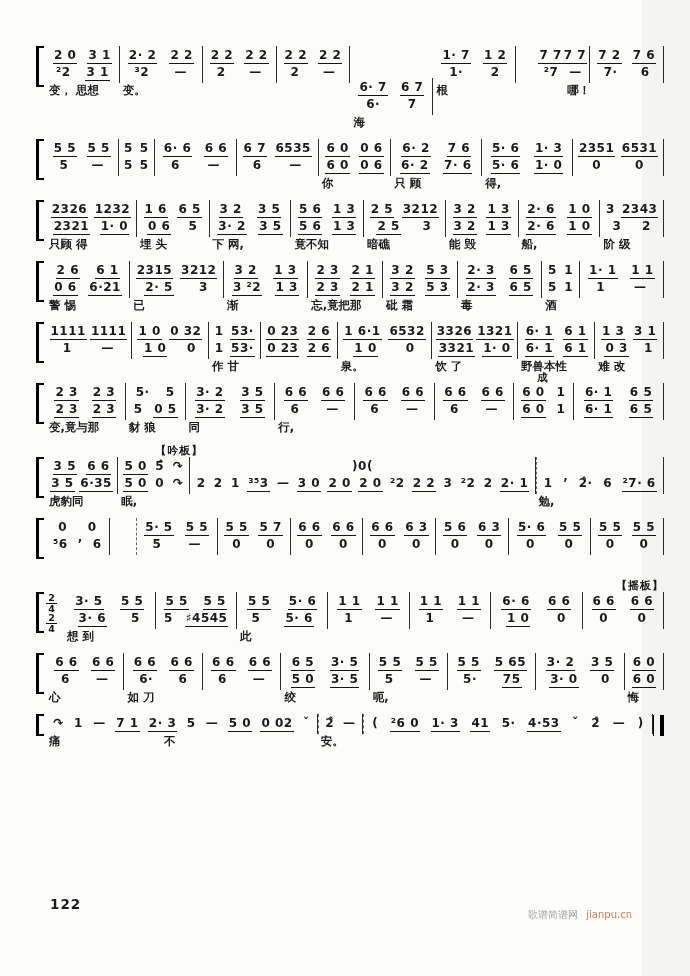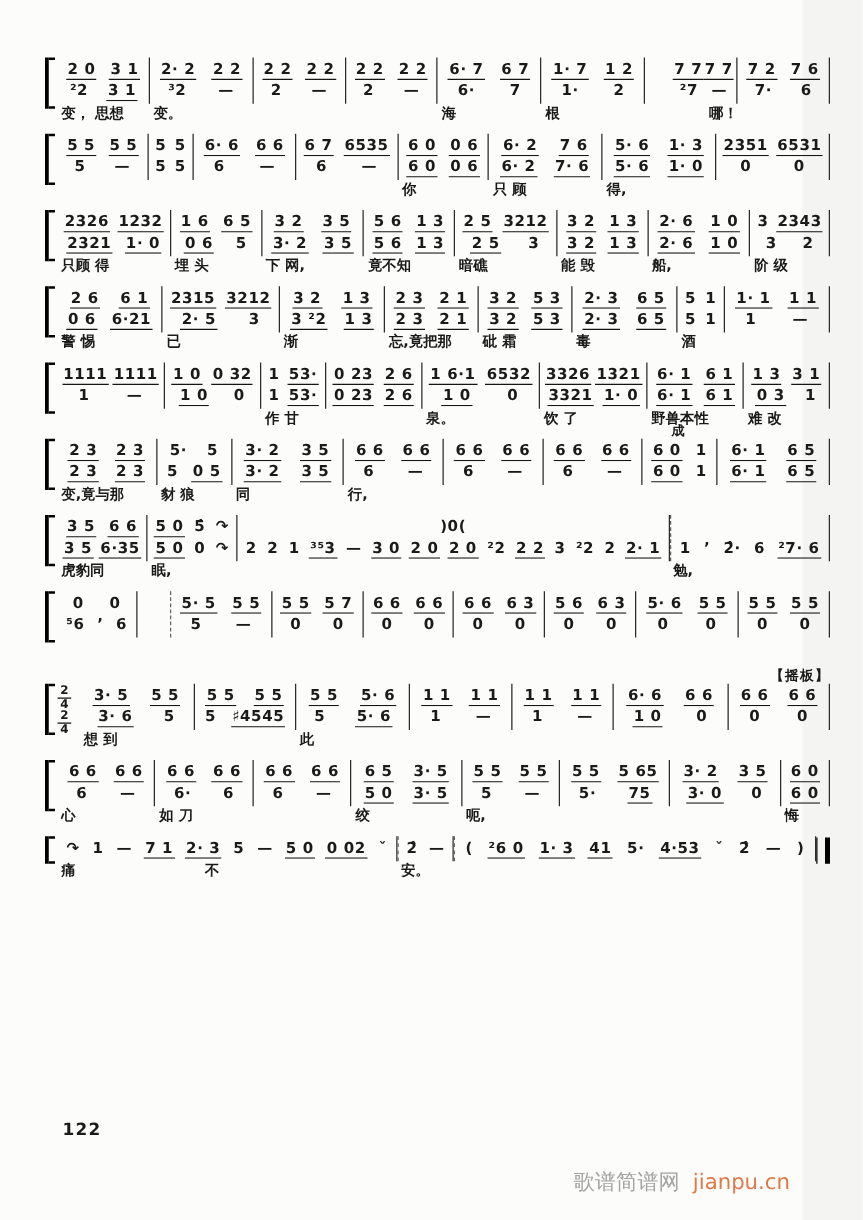--- a/index.html
+++ b/index.html
@@ -66,22 +66,22 @@
   .ts-frac .den{border-top:1px solid #111;}
   .final-barline{
     flex:0 0 6px;height:21px;margin-top:1px;
     border-left:1.5px solid #000;border-right:4px solid #000;width:2px;
   }
   .page-number{
     position:absolute;left:50px;top:896px;
     font-size:13.5px;font-weight:700;letter-spacing:1px;
   }
   .watermark{
-    position:absolute;right:10px;top:934px;
-    font-size:17px;white-space:nowrap;
+    position:absolute;right:10px;top:908px;
+    font-size:10px;white-space:nowrap;
   }
   .watermark .site-name{font-weight:400;}
   .watermark .site-url{font-weight:400;margin-left:5px;}
 </style>
 </head>
 <body>
 
 <div class="page">
   <div class="score" id="score-root">
       <div class="system">
@@ -133,21 +133,21 @@
                   <span class="group u">2 2</span>
                   <span class="group u">2 2</span>
                 </div>
                 <div class="vrow voice2-row">
                   <span class="group">2</span>
                   <span class="group">—</span>
                 </div>
               </div>
               <div class="lyrics-row"></div>
             </div>
-            <div class="measure" style="flex-grow: 9;">
+            <div class="measure" style="flex-grow: 9; margin-top: 32px;">
               <div class="measure-notes">
                 <div class="vrow voice1-row">
                   <span class="group u">6· 7</span>
                   <span class="group u">6 7</span>
                 </div>
                 <div class="vrow voice2-row">
                   <span class="group">6·</span>
                   <span class="group">7</span>
                 </div>
               </div>
@@ -745,20 +745,21 @@
                   <span class="group u">6· 1</span>
                   <span class="group u">6 5</span>
                 </div>
               </div>
               <div class="lyrics-row"></div>
             </div>
           </div>
         </div>
       </div>
       <div class="system">
+        <div class="section-marking" style="margin-left: 19%;">【吟板】</div>
         <div class="staff">
           <div class="system-bracket"></div>
           <div class="measures">
             <div class="measure" style="flex-grow: 9;">
               <div class="measure-notes">
                 <div class="vrow voice1-row">
                   <span class="group u">3 5</span>
                   <span class="group u">6 6</span>
                 </div>
                 <div class="vrow voice2-row">

